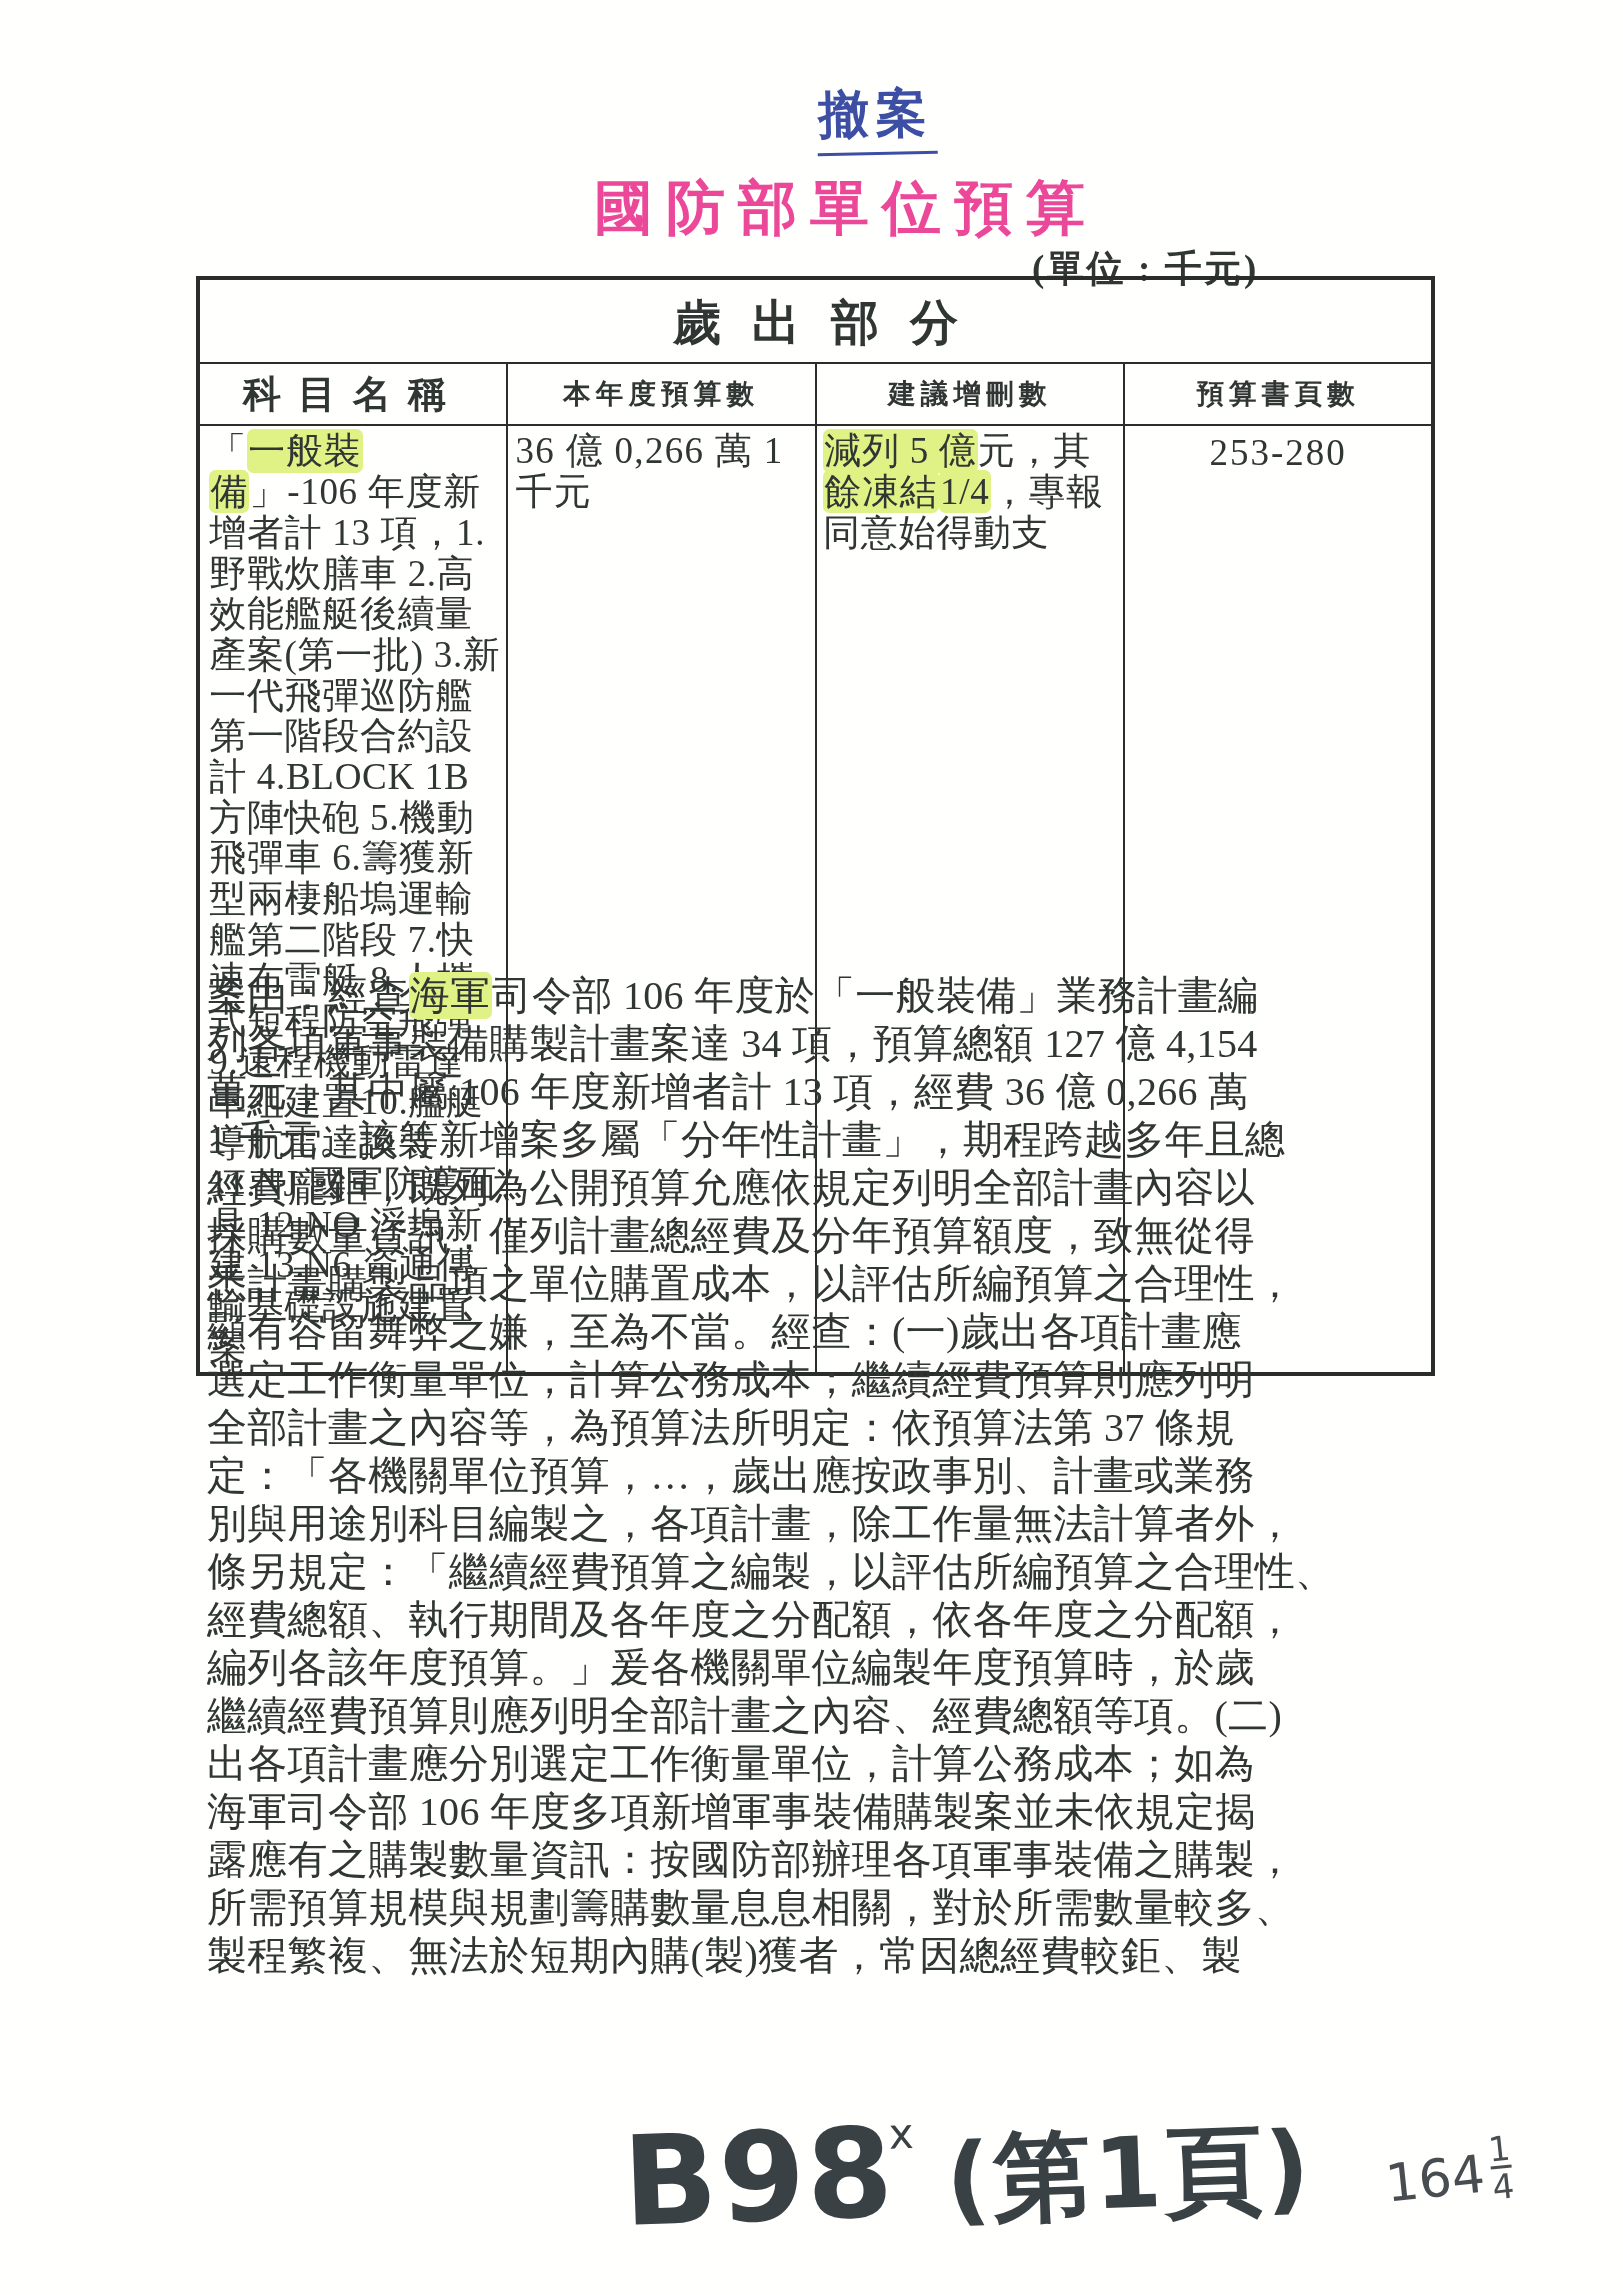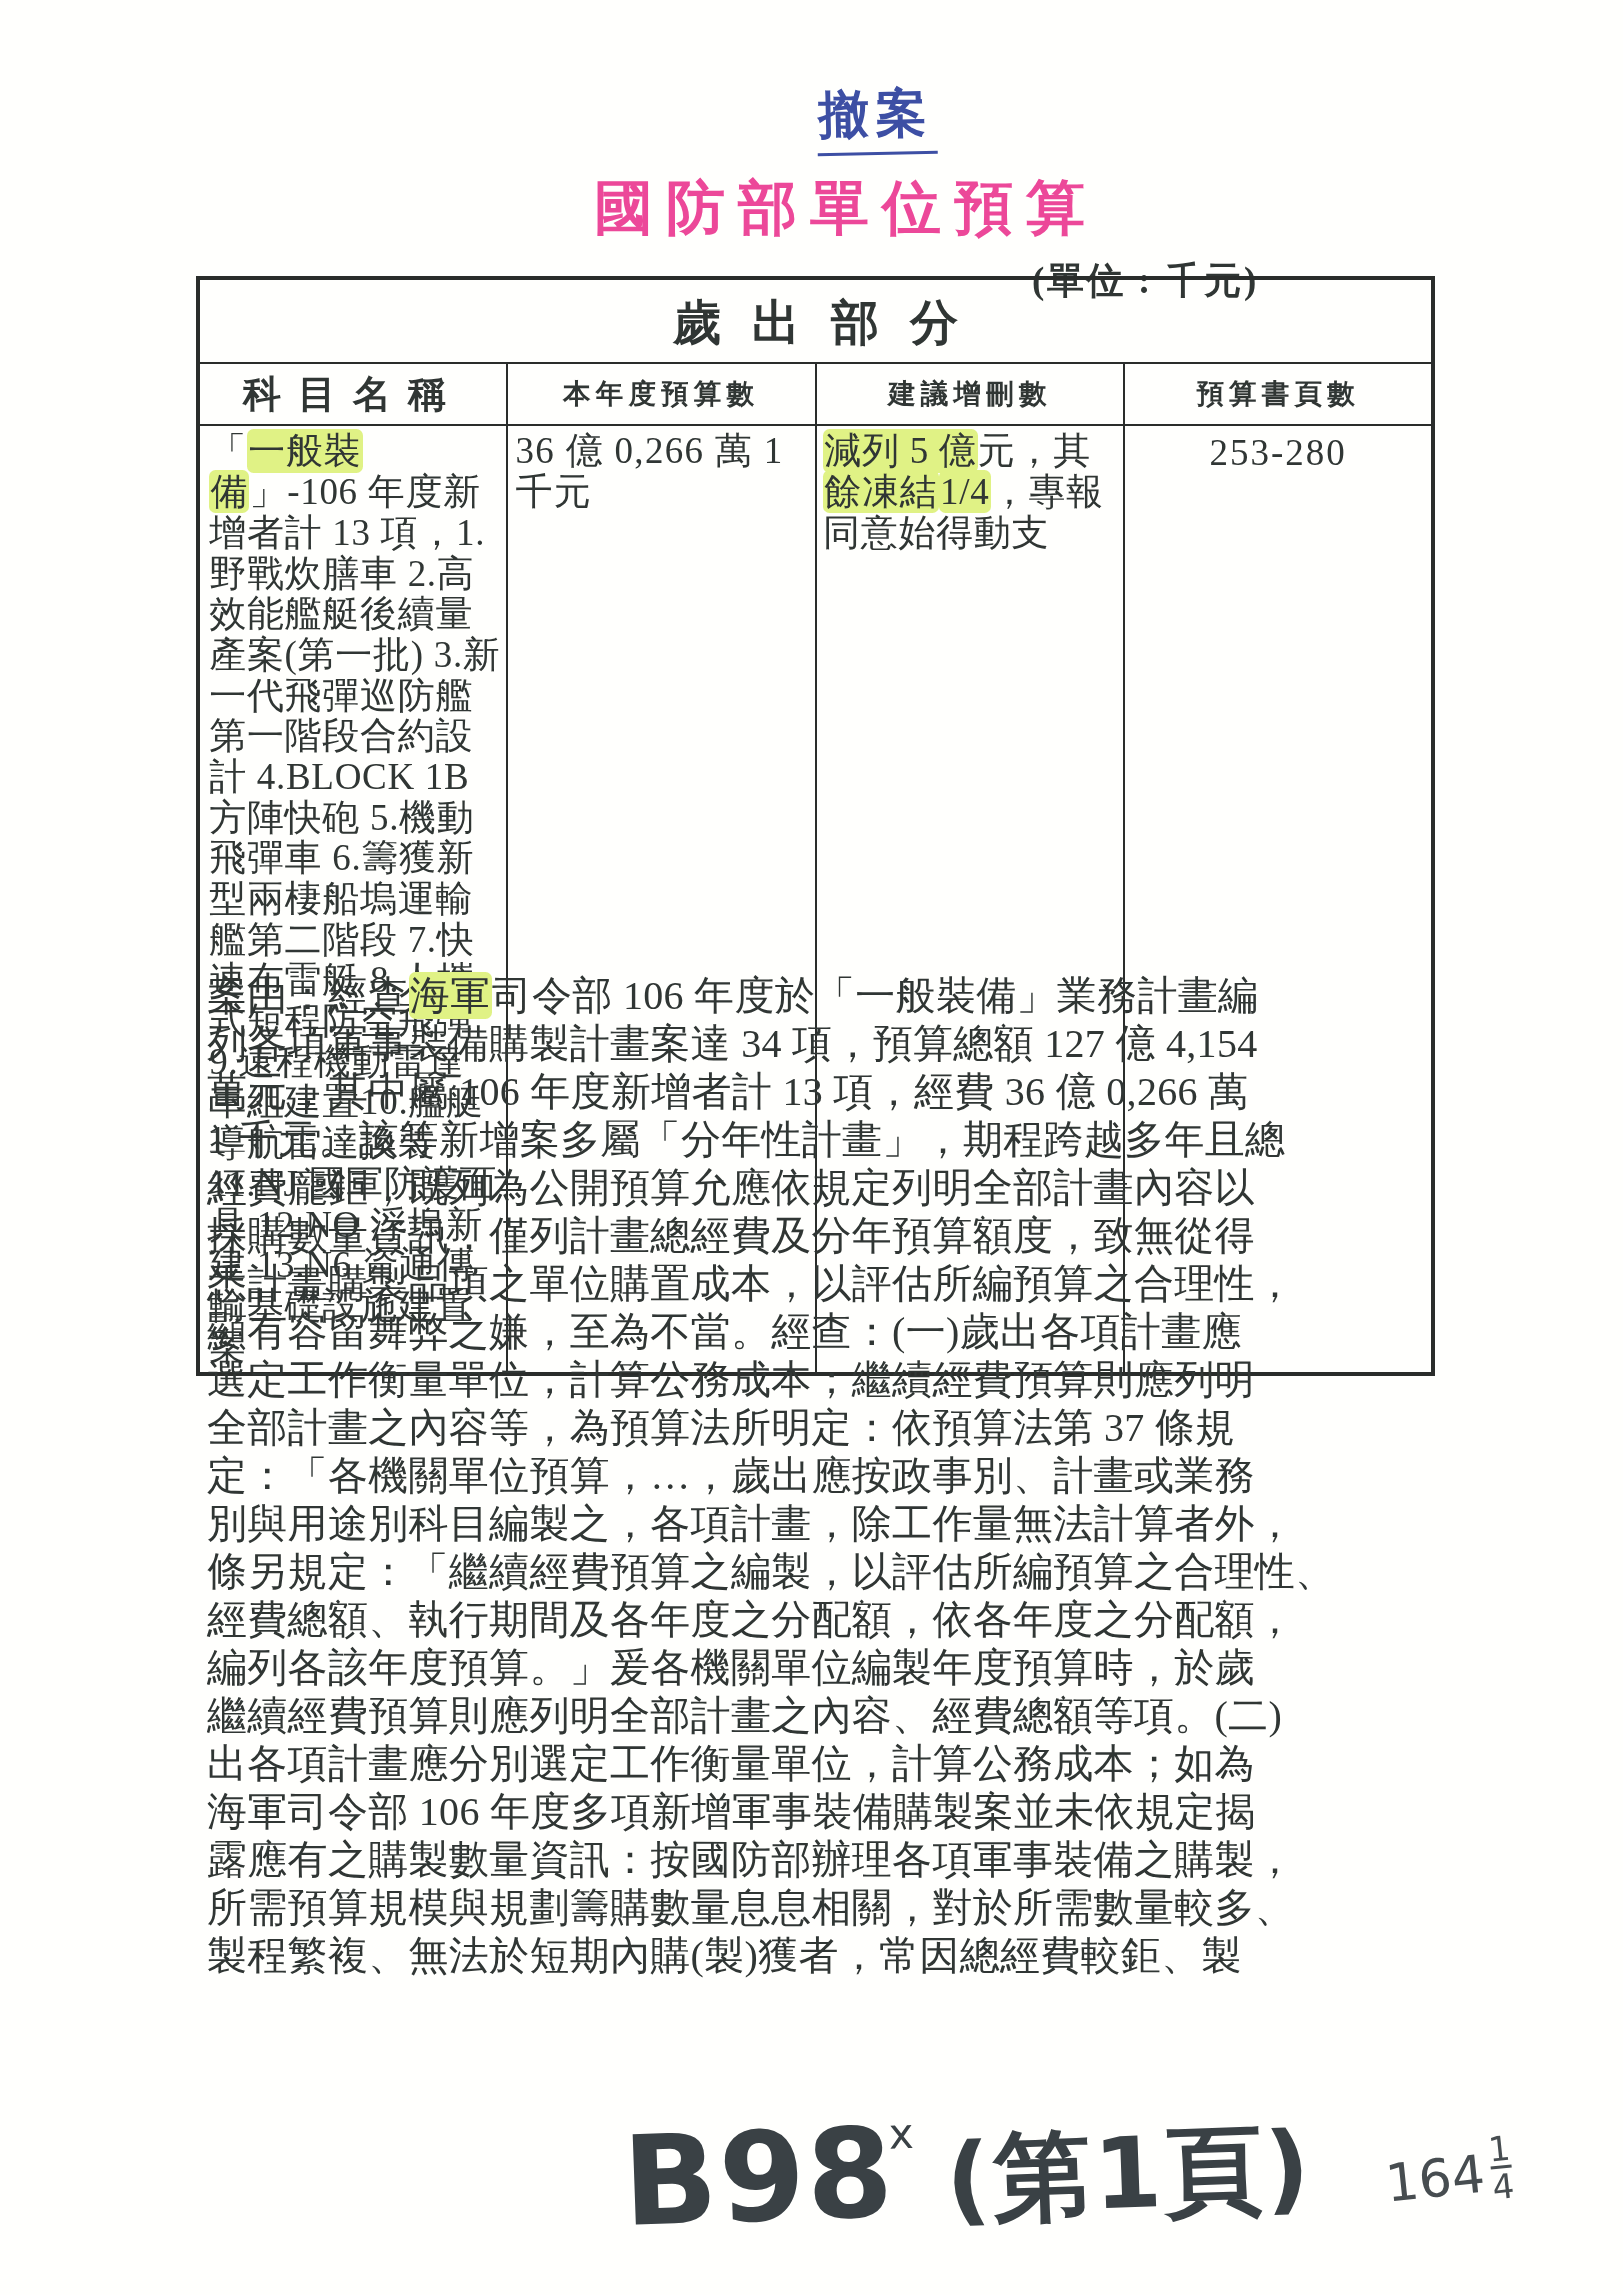--- a/index.html
+++ b/index.html
@@ -27,21 +27,21 @@
     border-bottom:3.9px solid var(--stamp_blue);
     padding:0 3.9px 2.6px 1.3px;
     transform:rotate(-1.2deg);
   }
   .title{
     position:absolute;left:594px;top:169px;margin:0;
     font-size:59px;font-weight:bold;letter-spacing:13px;
     color:#ec4899;
   }
   .unit-note{
-    position:absolute;left:1032px;top:256px;
+    position:absolute;left:1032px;top:244px;
     font-size:37px;letter-spacing:2.6px;font-weight:bold;
   }
   
   table.budget{
     position:absolute;left:196px;top:276px;
     width:1239px;border-collapse:collapse;table-layout:fixed;
     color:var(--ink);
   }
   table.budget,table.budget th,table.budget td{
     border:2px solid var(--line);

